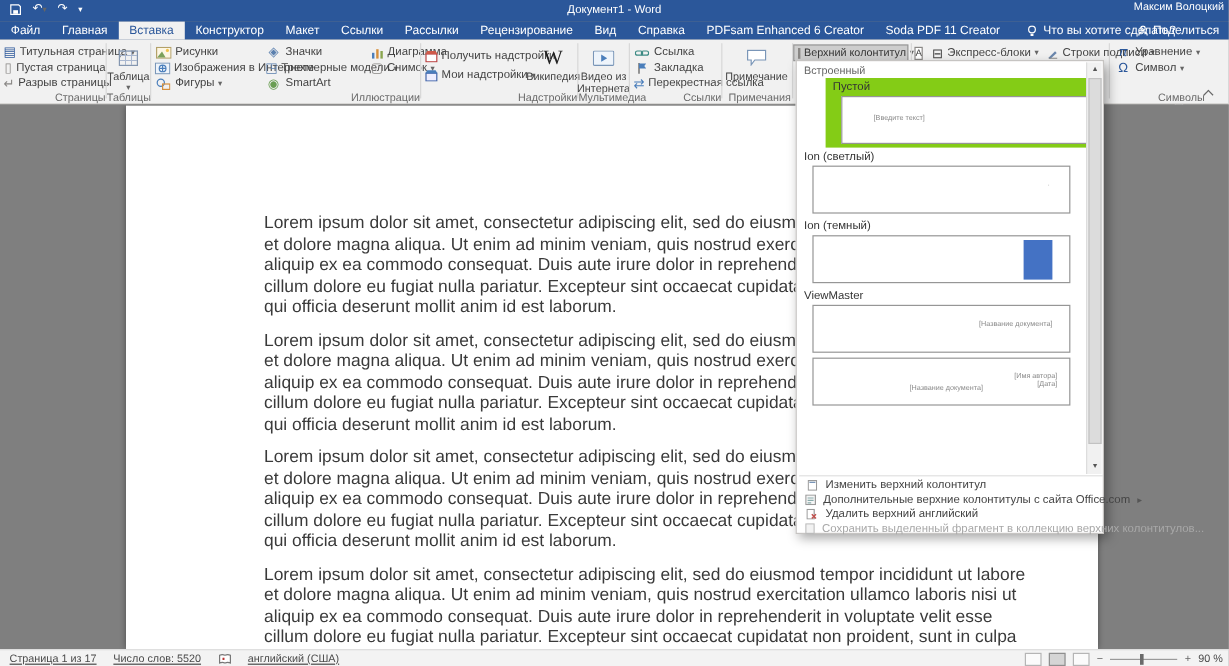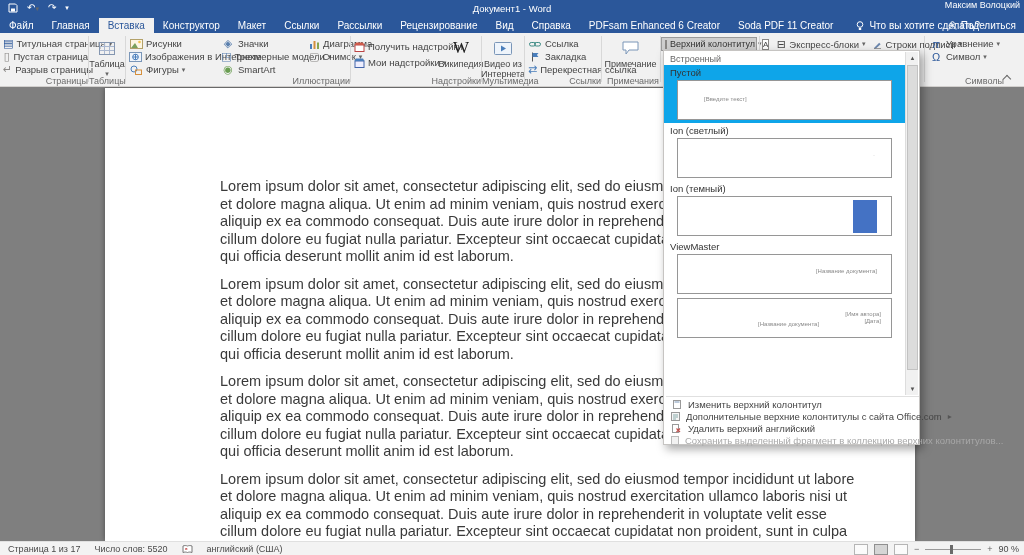--- a/index.html
+++ b/index.html
@@ -51,40 +51,40 @@
   .page { position:absolute; left:105px; top:1px; width:810px; height:453px; background:#fff; box-shadow:0 0 5px rgba(0,0,0,.4); overflow:hidden; }
   .doc { position:absolute; left:115px; top:90px; color:#3a3a3a; font-size:14.5px; line-height:17.5px; }
   .para { margin-bottom:10px; }
   .ln { white-space:nowrap; }
 
   
   .dropdown { position:absolute; left:663px; top:50px; width:257px; height:395px; background:#fff; border:1px solid #c6c4c2; box-shadow:3px 4px 9px rgba(0,0,0,.35); z-index:50; }
   .dd-head { padding:3px 6px 2px 6px; font-size:9px; color:#666; }
   .gallery { position:absolute; left:0; top:14px; width:242px; height:330px; overflow:hidden; }
   .gal-item { padding:1px 0 3px 5px; }
-  .gal-item.sel { background:#0ea5e9; }
+  .gal-item.sel { background:#84cc16;margin-left:24px; }
   .gal-name { font-size:9.5px; color:#333; padding:1px 0 2px 1px; }
   .gal-prev { position:relative; margin-left:8px; width:215px; height:40px; background:#fff; border:1px solid #969696; }
   .tiny { position:absolute; font-size:6px; color:#8a8a8a; white-space:nowrap; }
   .bluerect { position:absolute; right:14px; top:3px; width:24px; height:33px; background:#4472c4; }
   .ddscroll { position:absolute; right:1px; top:1px; width:13px; height:343px; background:#f1f1f1; border-left:1px solid #ddd; }
   .ddscroll .up, .ddscroll .dn { position:absolute; left:0; width:13px; height:12px; font-size:6px; color:#555; text-align:center; line-height:12px; }
   .ddscroll .up { top:0; }
   .ddscroll .dn { bottom:0; }
   .ddthumb { position:absolute; left:1px; top:13px; width:11px; height:305px; background:#dcdcdc; border:1px solid #c2c2c2; }
   .dd-sep { position:absolute; left:2px; top:345px; width:253px; height:1px; background:#e0e0e0; }
   .dd-menu { position:absolute; left:0; top:347px; width:255px; }
   .mi { display:flex; align-items:center; gap:6px; height:12px; padding:0 6px 0 7px; font-size:9.5px; color:#444; white-space:nowrap; }
   .mi.disabled { color:#a8a8a8; }
   .mi .sub { margin-left:auto; font-size:8px; color:#555; }
   .micon { display:inline-flex; width:11px; justify-content:center; font-size:9px; }
 
   
   .statusbar { position:absolute; left:0; top:541px; width:1024px; height:14px; background:#f3f3f3; border-top:1px solid #e0e0e0; font-size:9px; color:#4a4a4a; }
-  .sb-left { position:absolute; left:8px; top:0; height:14px; display:flex; align-items:center; gap:14px; }
+  .sb-left { position:absolute; left:8px; top:0; height:14px; display:flex; align-items:center; gap:14px;text-decoration:underline; }
   .sb-right { position:absolute; right:5px; top:0; height:14px; display:flex; align-items:center; gap:6px; }
   .viewico { width:14px; height:11px; border:1px solid #b5b5b5; background:#fbfbfb; }
   .viewico.active { background:#d5d5d5; border-color:#8f8f8f; }
   .zoomtrack { position:relative; width:56px; height:1px; background:#9a9a9a; }
   .zoomthumb { position:absolute; left:45%; top:-4px; width:3px; height:9px; background:#6a6a6a; }
 
   svg { display:block; }
 </style>
 </head>
 <body>

